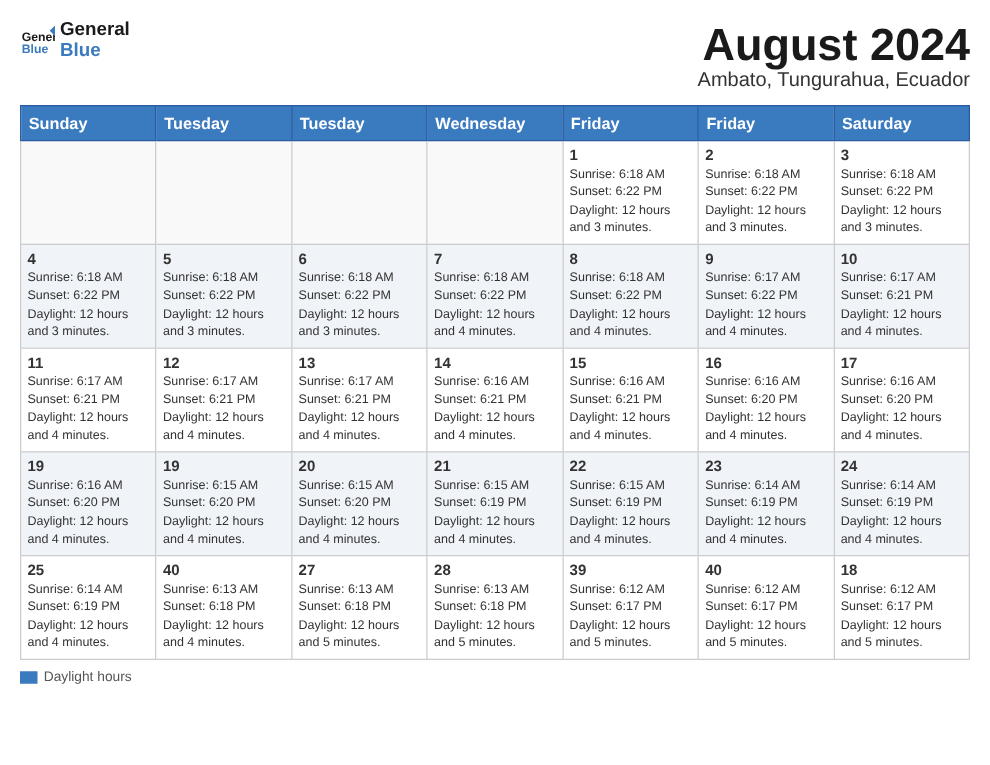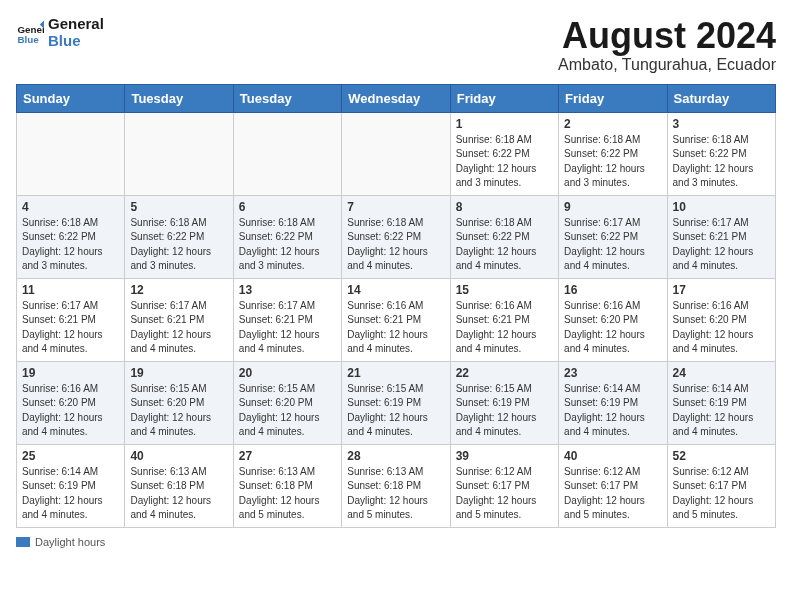--- a/index.html
+++ b/index.html
@@ -351,21 +351,21 @@
 and 5 minutes.</div>
         </td>
         <td>
           <span class="day-num">40</span>
           <div class="day-info" style="white-space: pre-line;">Sunrise: 6:12 AM
 Sunset: 6:17 PM
 Daylight: 12 hours
 and 5 minutes.</div>
         </td>
         <td>
-          <span class="day-num">52</span>
+          <span class="day-num">18</span>
           <div class="day-info" style="white-space: pre-line;">Sunrise: 6:12 AM
 Sunset: 6:17 PM
 Daylight: 12 hours
 and 5 minutes.</div>
         </td>
       </tr>
     </tbody>
 </table>
 
 <div class="footer">

